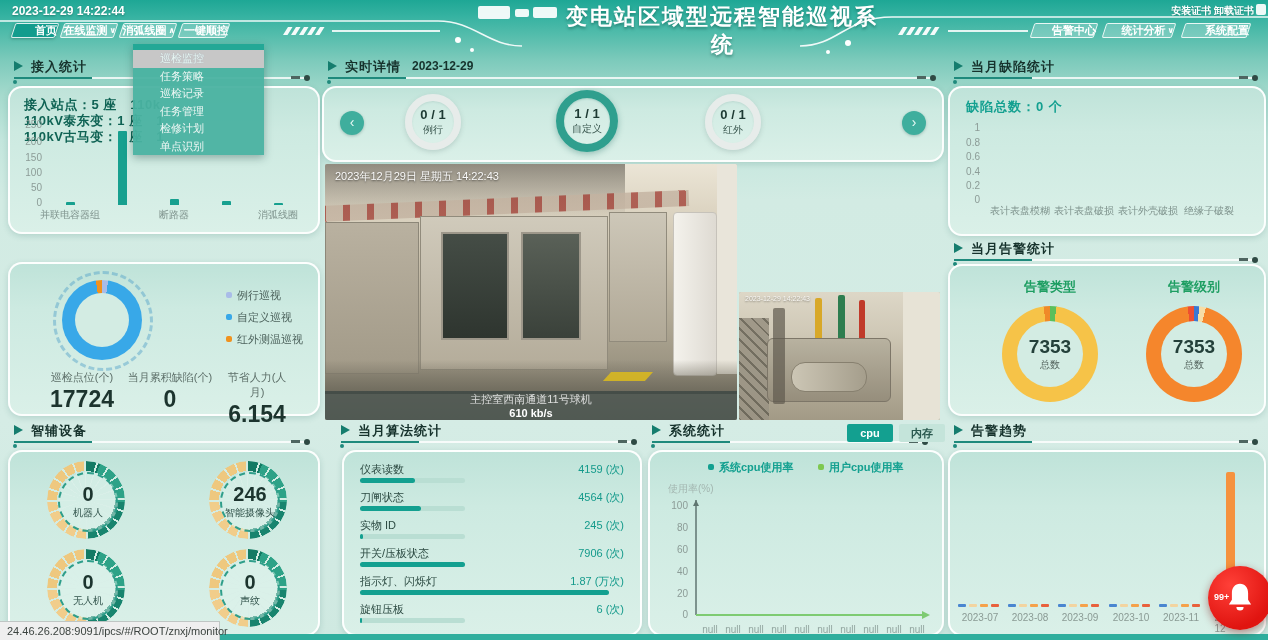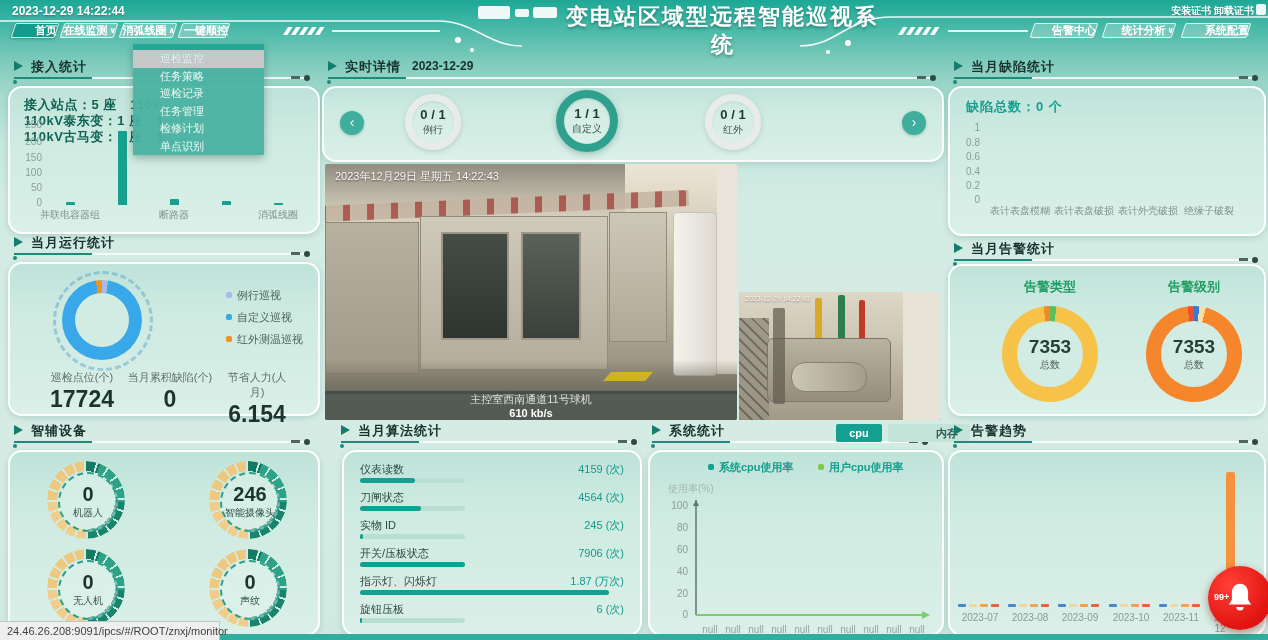--- a/index.html
+++ b/index.html
@@ -79,21 +79,21 @@
   .vrate{font-size:11px;font-weight:bold;}
   .vname{font-size:11px;color:rgba(255,255,255,.8);}
   .vts{position:absolute;left:10px;top:5px;color:rgba(255,255,255,.95);font-size:11px;text-shadow:0 1px 2px rgba(0,0,0,.5);}
   .vts.small{font-size:7px;left:6px;top:3px;opacity:.85;}
   
   .arow-lab{position:absolute;font-size:11px;color:#2c4a42;}
   .arow-val{position:absolute;font-size:11px;color:#149a8b;right:16px;text-align:right;}
   .atrack{position:absolute;height:5px;border-radius:3px;background:#b9ded3;width:35.5%;}
   .afill{position:absolute;height:5px;border-radius:3px;background:#13a090;}
   
-  .tab{position:absolute;top:424px;height:18px;line-height:18px;width:46px;text-align:center;font-size:11px;font-weight:bold;border-radius:2px;cursor:pointer;}
+  .tab{position:absolute;top:424px;height:18px;line-height:18px;width:46px;text-align:center;font-size:11px;font-weight:bold;border-radius:2px;cursor:pointer;margin-left:11px;}
   .tab.on{background:#13a090;color:#fff;}
   .tab.off{background:#c4e4da;color:#2b5a50;}
   .axis-ylab{position:absolute;font-size:10px;color:#a3b6b0;}
   .nulls{position:absolute;font-size:10px;color:#93a6a0;transform:translateX(-50%);}
   
   .def-total{position:absolute;left:16px;top:10px;font-size:13px;font-weight:bold;color:#13a090;letter-spacing:1px;}
   .alab{position:absolute;font-size:13px;font-weight:bold;color:#1e9e62;transform:translateX(-50%);}
   .tdash{position:absolute;width:8px;height:3px;border-radius:1px;}
   .tmonth{position:absolute;font-size:10px;color:#8a9a94;transform:translateX(-50%);}
   .spike{position:absolute;width:9px;border-radius:2px 2px 0 0;}
@@ -196,29 +196,20 @@
     <div class="vbar" style="left: 56px; bottom: 27px; height: 3.2px;"></div>
     <div class="vbar" style="left: 108px; bottom: 27px; height: 73.6px;"></div>
     <div class="vbar" style="left: 160px; bottom: 27px; height: 6.4px;"></div>
     <div class="vbar" style="left: 212px; bottom: 27px; height: 3.84px;"></div>
     <div class="vbar" style="left: 264px; bottom: 27px; height: 2px;"></div>
     <div class="xlab" style="left:60px;top:120px;">并联电容器组</div>
     <div class="xlab" style="left:164px;top:120px;">断路器</div>
     <div class="xlab" style="left:268px;top:120px;">消弧线圈</div>
   </div>
 
-  <div class="shead" style="left:14px;top:234px;width:296px;">
-    <span class="tri"></span>
-    <span class="stitle">当月运行统计</span>
-    <div class="sline">
-        <i class="dotL"></i>
-        <i class="dashR"></i>
-        <i class="dotR"></i>
-      </div>
-  </div>
   <div class="panel" style="left:8px;top:262px;width:308px;height:150px;">
     <div class="tickring" style="left:43px;top:7px;width:94px;height:94px;"></div>
     <div class="donut" style="left: 52px; top: 16px; width: 80px; height: 80px; background: conic-gradient(rgb(169, 188, 232) 0%, rgb(169, 188, 232) 2.5%, rgb(56, 168, 232) 2.5%, rgb(56, 168, 232) 97.5%, rgb(240, 146, 30) 97.5%, rgb(240, 146, 30) 100%);">
       <div class="hole" style="left:13px;top:13px;width:54px;height:54px;"></div>
     </div>
     <div class="legend-item" style="left:216px;top:24px;">
       <span class="ldot" style="background:#a9bce8;"></span><span>例行巡视</span></div>
     <div class="legend-item" style="left:216px;top:46px;">
       <span class="ldot" style="background:#38a8e8;"></span><span>自定义巡视</span></div>
     <div class="legend-item" style="left:216px;top:68px;">
@@ -381,21 +372,21 @@
   <div class="shead" style="left:652px;top:422px;width:276px;">
     <span class="tri"></span>
     <span class="stitle">系统统计</span>
     <div class="sline">
         <i class="dotL"></i>
         <i class="dashR"></i>
         <i class="dotR"></i>
       </div>
   </div>
   <div class="tab on" style="left:836px;">cpu</div>
-  <div class="tab off" style="left:888px;padding-left:36px;">内存</div>
+  <div class="tab off" style="left:888px;">内存</div>
   <div class="panel" style="left:648px;top:450px;width:292px;height:182px;">
     <div class="legend-item" style="left:58px;top:8px;font-weight:bold;color:#13a090;">
       <span class="ldot" style="background:#13a090;"></span><span>系统cpu使用率</span></div>
     <div class="legend-item" style="left:168px;top:8px;font-weight:bold;color:#13a090;">
       <span class="ldot" style="background:#7ec850;"></span><span>用户cpu使用率</span></div>
     <div class="axis-ylab" style="left:18px;top:30px;">使用率(%)</div>
     <div class="ytick" style="left:12px;top:48px;">100</div>
     <div class="ytick" style="left:12px;top:70px;">80</div>
     <div class="ytick" style="left:12px;top:92px;">60</div>
     <div class="ytick" style="left:12px;top:114px;">40</div>

